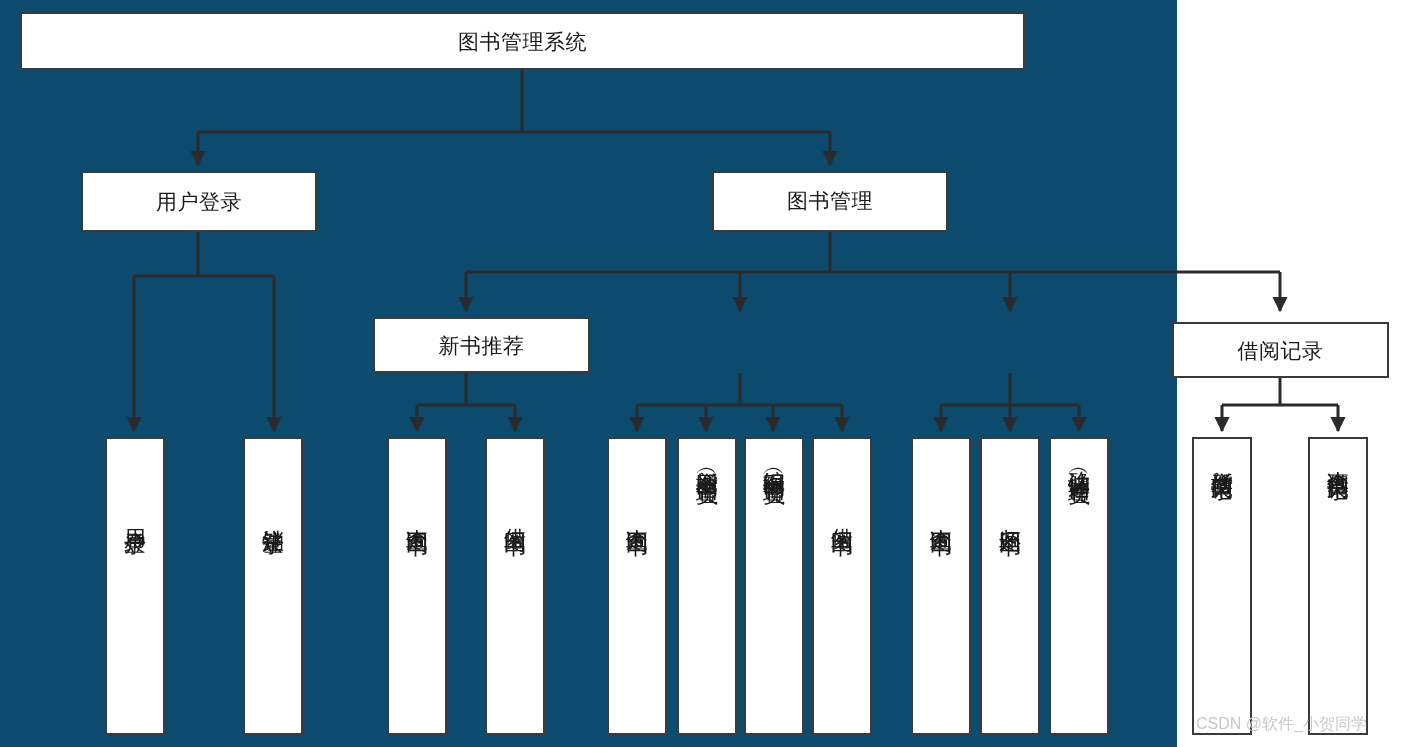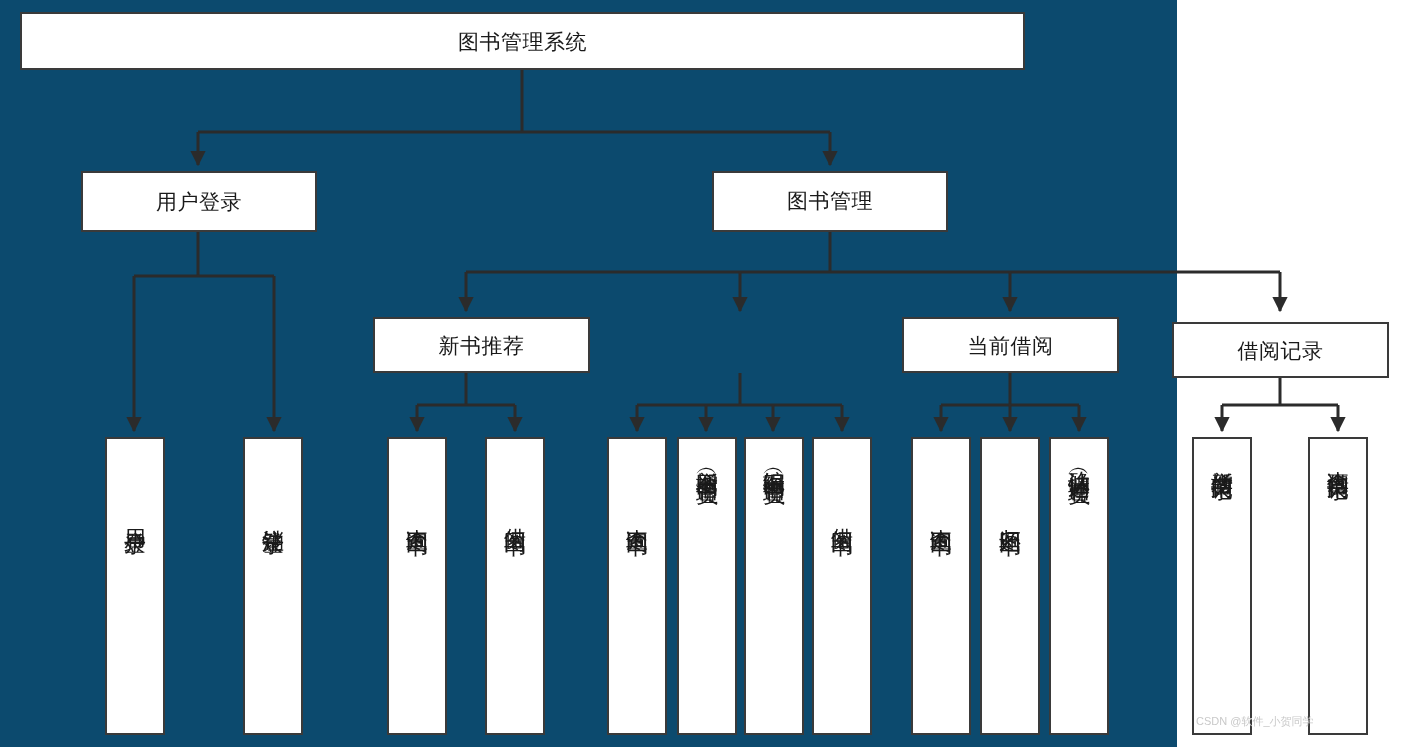--- a/index.html
+++ b/index.html
@@ -58,21 +58,21 @@
     font-size: 22px;
     line-height: 1.18;
     letter-spacing: 2px;
   }
   .node.vert.mid .label {
     margin-top: 58px;
   }
   .watermark {
     position: absolute;
     color: #c9c9c9;
-    font-size: 11px;
+    font-size: 16px;
     white-space: nowrap;
     user-select: none;
   }
 </style>
 </head>
 <body>
 
 <div id="diagram-root">
 
   <svg class="edges" viewBox="0 0 1405 747" xmlns="http://www.w3.org/2000/svg">
@@ -132,23 +132,20 @@
   <div class="node horiz" style="left:81px; top:171px; width:236px; height:61px;">
     <span class="label">用户登录</span>
   </div>
   <div class="node horiz" style="left:712px; top:171px; width:236px; height:61px;font-family:Liberation Serif, serif;">
     <span class="label">图书管理</span>
   </div>
 
   <div class="node horiz" style="left:361px; top:317px; width:217px; height:56px;margin-left:12px;">
     <span class="label">新书推荐</span>
   </div>
-  <div class="node horiz" style="left:902px; top:317px; width:217px; height:56px;">
-    <span class="label">当前借阅</span>
-  </div>
   <div class="node horiz" style="left:1172px; top:322px; width:217px; height:56px;">
     <span class="label">借阅记录</span>
   </div>
 
   <div class="node vert mid" style="left:105px; top:437px; width:60px; height:298px;">
     <span class="label">用户登录</span>
   </div>
   <div class="node vert mid" style="left:243px; top:437px; width:60px; height:298px;">
     <span class="label">注销登录</span>
   </div>

